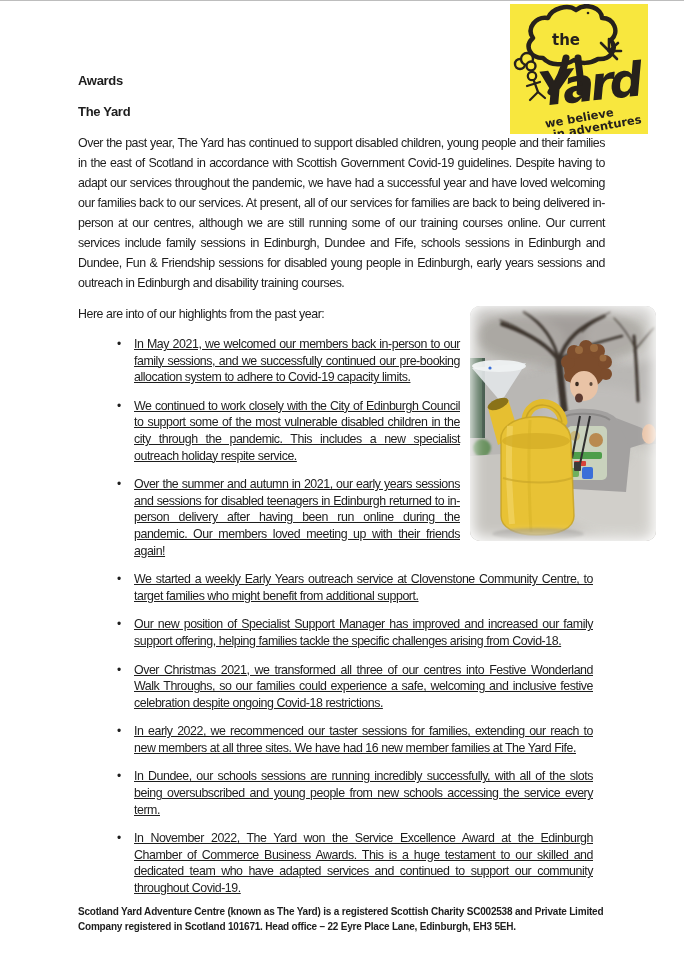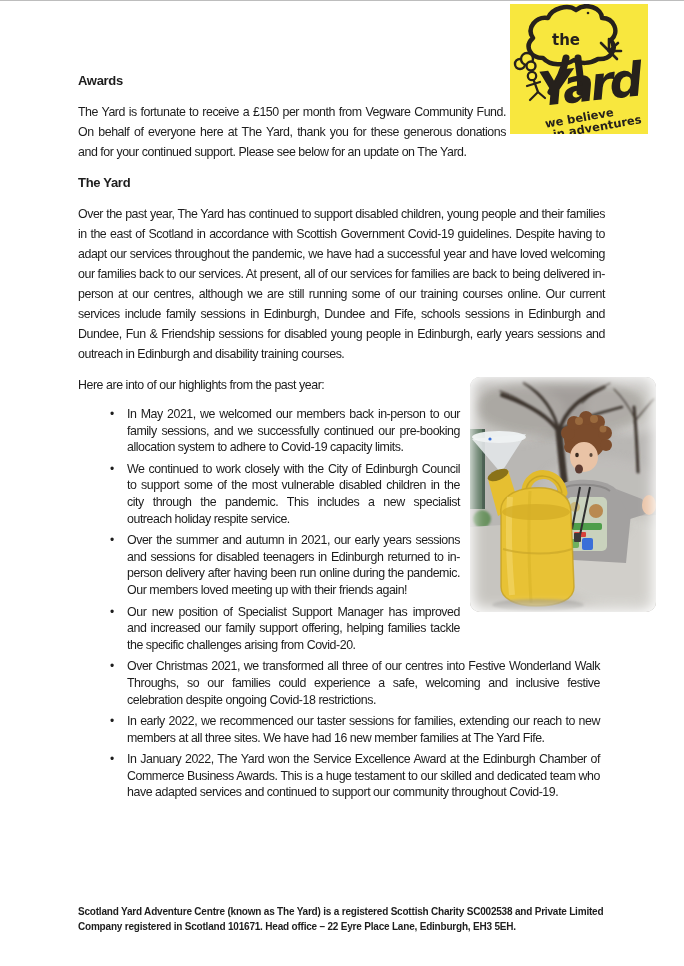--- a/index.html
+++ b/index.html
@@ -16,21 +16,21 @@
   .para {
     font-size:12.4px; line-height:20px; letter-spacing:-0.45px;
     text-align:justify; margin:0 0 11px 0;
   }
   .para.intro { max-width:428px; }
   .highlights {
     list-style:none; margin:0; padding:0;
     font-size:12.4px; line-height:16.6px; letter-spacing:-0.45px;
   }
   .highlights li {
-    position:relative; padding-left:44px; text-align:justify; margin:5px;
+    position:relative; padding-left:44px; text-align:justify; margin:12px;text-decoration:underline;
   }
   .highlights li::before {
     content:"\2022"; position:absolute; left:27px; top:0; font-size:12px;
   }
   .photo-float {
     float:right; width:186px; height:235px;
     margin:2px -51px 30px 10px;
   }
   .photo-float svg { display:block; }
   .logo-box { position:absolute; left:510px; top:3px; width:138px; height:130px; }
@@ -87,21 +87,20 @@
         <text x="36" y="117" font-size="11.5" font-weight="bold" font-family="DejaVu Sans, sans-serif" fill="#26211c">we believe</text>
         <text x="42" y="129" font-size="11.5" font-weight="bold" font-family="DejaVu Sans, sans-serif" fill="#26211c">in adventures</text>
       </g>
     </svg>
   </div>
 
   <div class="content">
 
     <p class="doc-heading">Awards</p>
 
-    <p class="para intro">The Yard is fortunate to receive a £150 per month from Vegware Community Fund. On behalf of everyone here at The Yard, thank you for these generous donations and for your continued support. Please see below for an update on The Yard.</p>
 
     <p class="doc-heading">The Yard</p>
 
     <p class="para">Over the past year, The Yard has continued to support disabled children, young people and their families in the east of Scotland in accordance with Scottish Government Covid-19 guidelines. Despite having to adapt our services throughout the pandemic, we have had a successful year and have loved welcoming our families back to our services. At present, all of our services for families are back to being delivered in-person at our centres, although we are still running some of our training courses online. Our current services include family sessions in Edinburgh, Dundee and Fife, schools sessions in Edinburgh and Dundee, Fun &amp; Friendship sessions for disabled young people in Edinburgh, early years sessions and outreach in Edinburgh and disability training courses.</p>
 
     <div class="photo-float">
       <svg width="186" height="235" viewBox="0 0 186 235">
         <defs>
           <filter id="b1" x="-30%" y="-30%" width="160%" height="160%">
               <feGaussianBlur stdDeviation="1"></feGaussianBlur>
@@ -213,23 +212,25 @@
         </g>
       </svg>
     </div>
 
     <p class="para">Here are into of our highlights from the past year:</p>
 
     <ul class="highlights">
       <li>In May 2021, we welcomed our members back in-person to our family sessions, and we successfully continued our pre-booking allocation system to adhere to Covid-19 capacity limits.</li>
       <li>We continued to work closely with the City of Edinburgh Council to support some of the most vulnerable disabled children in the city through the pandemic. This includes a new specialist outreach holiday respite service.</li>
       <li>Over the summer and autumn in 2021, our early years sessions and sessions for disabled teenagers in Edinburgh returned to in-person delivery after having been run online during the pandemic. Our members loved meeting up with their friends again!</li>
-      <li>Our new position of Specialist Support Manager has improved and increased our family support offering, helping families tackle the specific challenges arising from Covid-20.</li>
+      <li>We started a weekly Early Years outreach service at Clovenstone Community Centre, to target families who might benefit from additional support.</li>
+      <li>Our new position of Specialist Support Manager has improved and increased our family support offering, helping families tackle the specific challenges arising from Covid-18.</li>
       <li>Over Christmas 2021, we transformed all three of our centres into Festive Wonderland Walk Throughs, so our families could experience a safe, welcoming and inclusive festive celebration despite ongoing Covid-18 restrictions.</li>
       <li>In early 2022, we recommenced our taster sessions for families, extending our reach to new members at all three sites. We have had 16 new member families at The Yard Fife.</li>
-      <li>In January 2022, The Yard won the Service Excellence Award at the Edinburgh Chamber of Commerce Business Awards. This is a huge testament to our skilled and dedicated team who have adapted services and continued to support our community throughout Covid-19.</li>
+      <li>In Dundee, our schools sessions are running incredibly successfully, with all of the slots being oversubscribed and young people from new schools accessing the service every term.</li>
+      <li>In November 2022, The Yard won the Service Excellence Award at the Edinburgh Chamber of Commerce Business Awards. This is a huge testament to our skilled and dedicated team who have adapted services and continued to support our community throughout Covid-19.</li>
     </ul>
 
   </div>
 
   <div class="footer">Scotland Yard Adventure Centre (known as The Yard) is a registered Scottish Charity SC002538 and Private Limited Company registered in Scotland 101671. Head office – 22 Eyre Place Lane, Edinburgh, EH3 5EH.</div>
 
 </div>
 
 </body></html>

